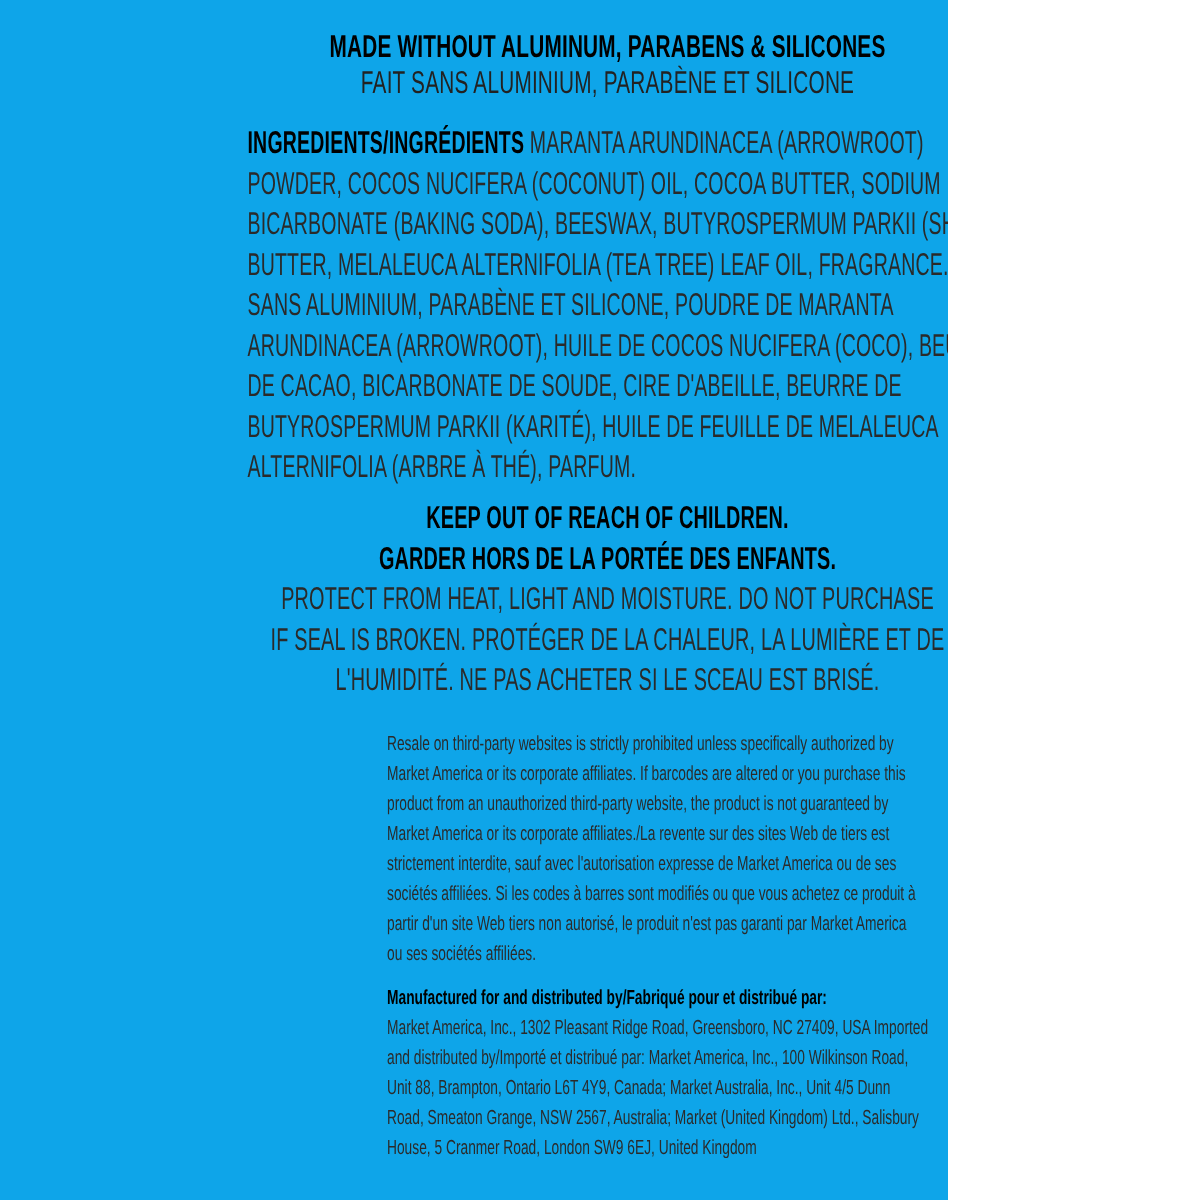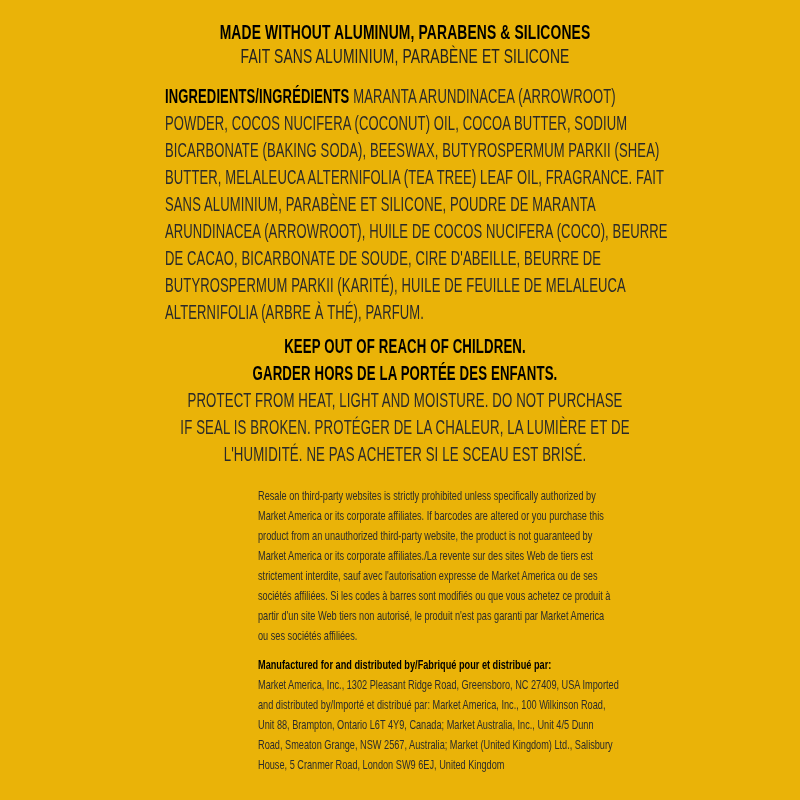--- a/index.html
+++ b/index.html
@@ -5,23 +5,23 @@
   html, body { margin: 0; padding: 0; }
   body {
     width: 800px; height: 800px;
     background: #ffffff;
     font-family: "Liberation Sans", sans-serif;
     color: #222222;
     -webkit-font-smoothing: antialiased;
   }
   .label {
     position: relative;
-    width: 800px; height: 800px;
+    width: 632px; height: 800px;
     overflow: hidden;
-    background: #eab308;
+    background: #0ea5e9;
   }
   section { position: absolute; }
   .preline { white-space: pre-line; }
   .b { font-weight: bold; color: #000000; }
 
   
   .hdr {
     top: 20px; left: 5px; width: 800px;
     text-align: center;
     font-size: 21px; line-height: 24px;

